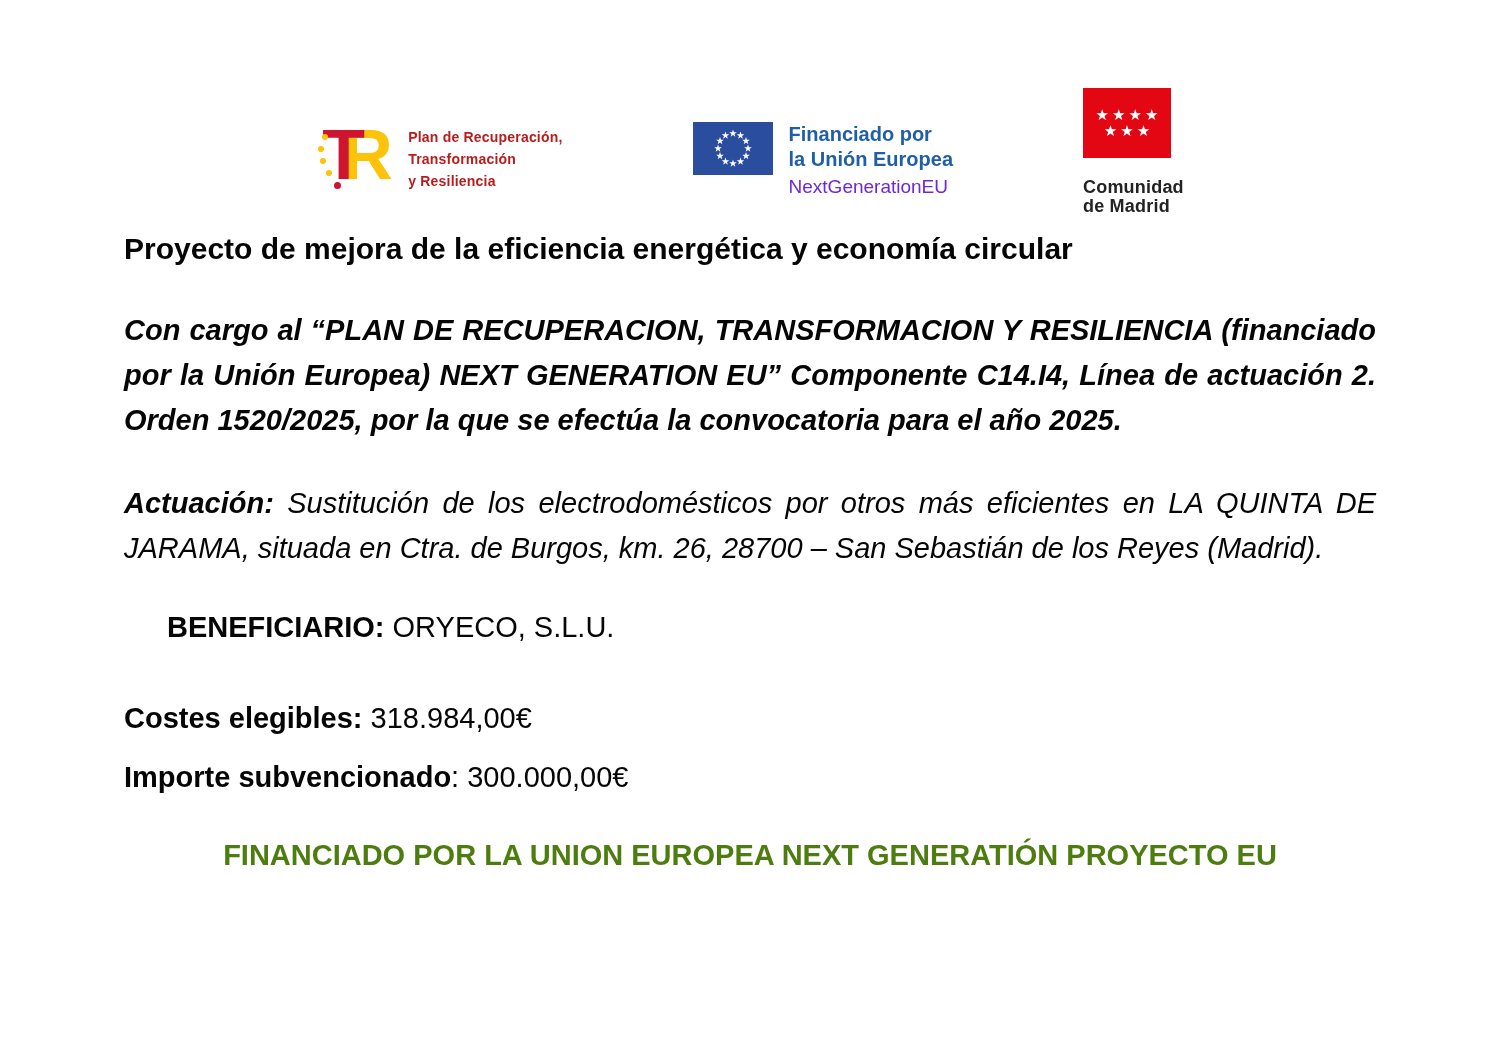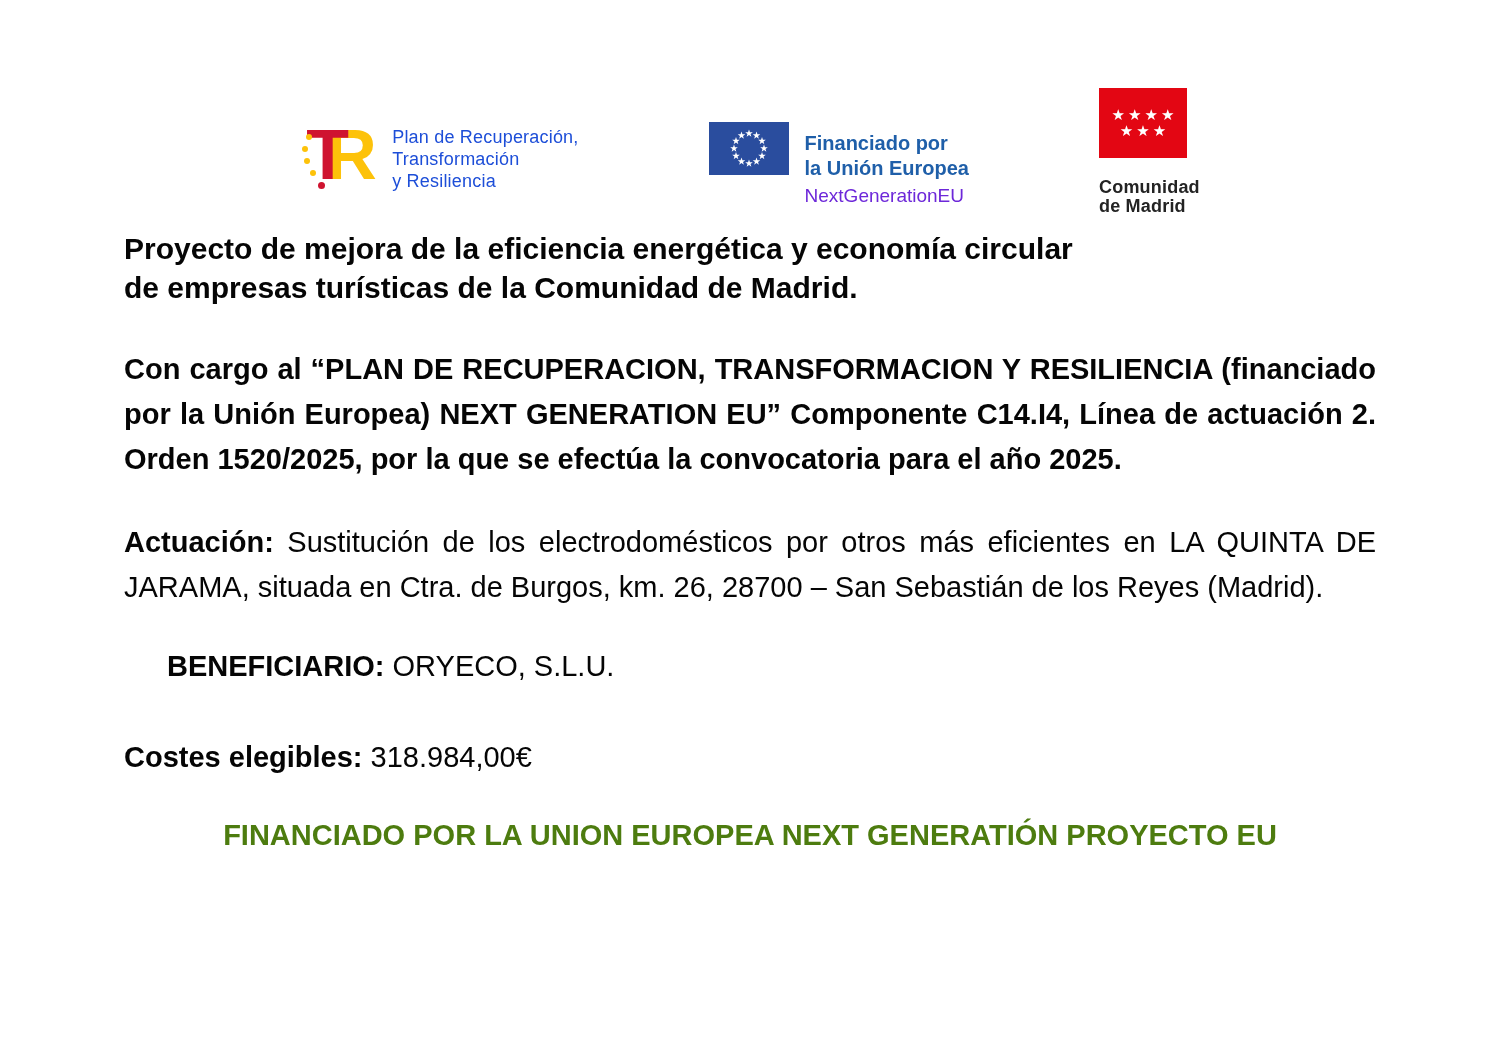--- a/index.html
+++ b/index.html
@@ -39,36 +39,36 @@
   .prtr-t { left: 6px;  top: 0; color: #cf1430; z-index: 2; }
   .prtr-dots { position: absolute; left: 0; top: 0; width: 100%; height: 100%; z-index: 3; }
   .dot { position: absolute; border-radius: 50%; }
   .dot.d1 { width: 6px; height: 6px; left: 6px;  top: 14px; background: #fdc20a; }
   .dot.d2 { width: 6px; height: 6px; left: 2px;  top: 26px; background: #fdc20a; }
   .dot.d3 { width: 6px; height: 6px; left: 4px;  top: 38px; background: #fdc20a; }
   .dot.d4 { width: 6px; height: 6px; left: 10px; top: 50px; background: #fdc20a; }
   .dot.d5 { width: 7px; height: 7px; left: 18px; top: 62px; background: #cf1430; }
   .prtr-text {
     margin-top: 6px;
-    font-weight: 400;
-    font-size: 18px;
+    font-weight: 700;
+    font-size: 14px;
     line-height: 22px;
-    color: #1d4ed8;
+    color: #b91c1c;
     letter-spacing: 0.2px;
   }
 
   
   .logo-eu { display: flex; align-items: flex-start; gap: 16px; margin-top: 34px; }
   .eu-flag {
     width: 80px; height: 53px;
     background: #2a4d9e;
     flex: 0 0 auto;
   }
   .eu-flag svg { display: block; width: 100%; height: 100%; }
-  .eu-text { margin-top: 9px; }
+  .eu-text { margin-top: 0px; }
   .eu-bold {
     font-weight: 700;
     font-size: 20px;
     line-height: 25px;
     color: #1f5fa9;
   }
   .eu-light {
     margin-top: 3px;
     font-weight: 400;
     font-size: 19px;
@@ -114,21 +114,21 @@
     font-size: 30px;
     line-height: 39px;
     color: #050505;
   }
 
   .para {
     font-size: 29px;
     line-height: 45px;
     color: #050505;
   }
-  .justify { text-align: justify; }
+  .justify { text-align: justify; font-style: italic; }
   .bold { font-weight: 700; }
   .para strong { font-weight: 700; }
 
   .p-funding   { margin-top: 40px; }
   .p-actuacion { margin-top: 38px; }
   .p-benef     { margin-top: 34px; margin-left: 43px; }
   .p-costes    { margin-top: 46px; }
   .p-importe   { margin-top: 14px; }
 
   .doc-footer {
@@ -204,29 +204,29 @@
         <div>de Madrid</div>
       </div>
     </div>
 
   </header>
 
   <main class="content">
 
     <h1 class="doc-title">
       <span>Proyecto de mejora de la eficiencia energética y economía circular</span><br>
-      <span>de empresas turísticas de la Comunidad de Madrid.</span>
     </h1>
 
     <p class="para bold justify p-funding">Con cargo al “PLAN DE RECUPERACION, TRANSFORMACION Y RESILIENCIA (financiado por la Unión Europea) NEXT GENERATION EU” Componente C14.I4, Línea de actuación 2. Orden 1520/2025, por la que se efectúa la convocatoria para el año 2025.</p>
 
     <p class="para justify p-actuacion"><strong>Actuación:</strong><span> Sustitución de los electrodomésticos por otros más eficientes en LA QUINTA DE JARAMA, situada en Ctra. de Burgos, km. 26, 28700 – San Sebastián de los Reyes (Madrid).</span></p>
 
     <p class="para p-benef"><strong>BENEFICIARIO:</strong><span> ORYECO, S.L.U.</span></p>
 
     <p class="para p-costes"><strong>Costes elegibles:</strong><span> 318.984,00€</span></p>
 
+    <p class="para p-importe"><strong>Importe subvencionado</strong><span>: 300.000,00€</span></p>
 
     <p class="doc-footer">FINANCIADO POR LA UNION EUROPEA NEXT GENERATIÓN PROYECTO EU</p>
 
   </main>
 
 </div>
 
 </body></html>

